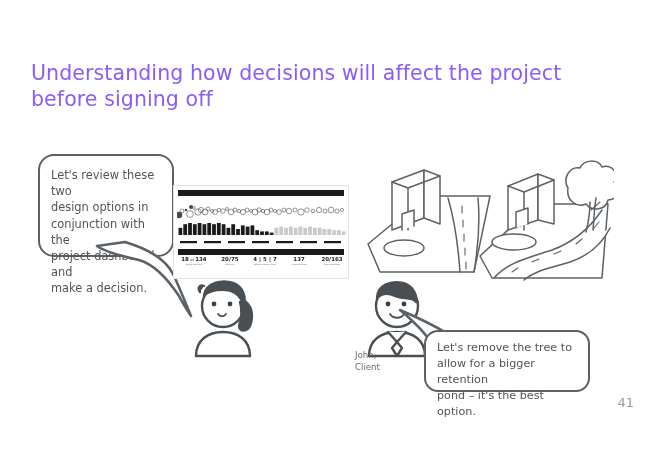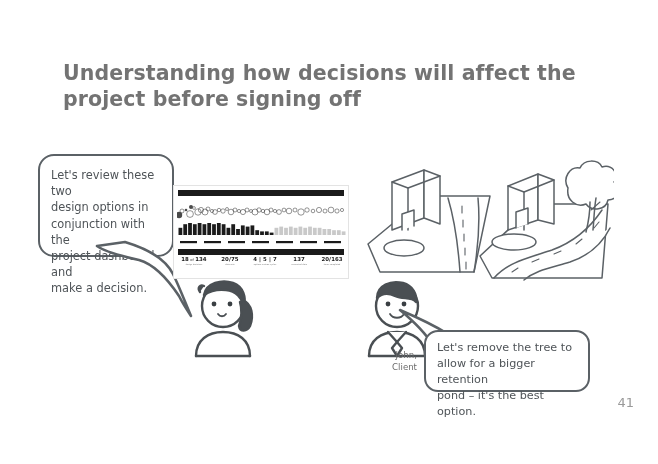--- a/index.html
+++ b/index.html
@@ -6,23 +6,23 @@
   body{
     width:658px;height:464px;background:#ffffff;
     font-family:"DejaVu Sans","Liberation Sans",sans-serif;
     overflow:hidden;position:relative;
   }
   .slide{position:absolute;inset:0;background:#fff;}
 
   
   #slide-title{
     position:absolute;left:31px;top:60px;width:560px;
-    font-size:20.5px;line-height:1.28;color:#737373;
+    font-size:20.5px;line-height:1.28;color:#8b5cf6;
     font-family:"DejaVu Sans","Liberation Sans",sans-serif;
-    font-weight:700;letter-spacing:.1px;margin-left:32px;
+    font-weight:400;letter-spacing:.1px;
   }
 
   
   .bubble{
     position:absolute;box-sizing:border-box;
     border:2.6px solid #5b6166;background:#fff;border-radius:16px;
     color:#4f5458;
   }
   .bubble .btext{
     position:absolute;left:0;top:0;width:100%;height:100%;
@@ -60,21 +60,21 @@
     letter-spacing:.05px;white-space:nowrap;
   }
 
   
   #site-sketches{position:absolute;left:362px;top:158px;width:252px;height:124px;}
 
   
   #ann-figure{position:absolute;left:180px;top:278px;width:86px;height:80px;}
   #john-figure{position:absolute;left:355px;top:278px;width:86px;height:80px;}
   .caption{
-    position:absolute;text-align:right;color:#6b6b6b;
+    position:absolute;text-align:left;color:#6b6b6b;
     font-size:8.6px;line-height:1.35;white-space:pre-line;
   }
   #ann-caption{left:163px;top:362px;width:120px;}
   #john-caption{left:355px;top:350px;width:62px;}
 
   
   #page-number{
     position:absolute;right:24px;bottom:54px;
     font-size:13px;color:#9a9a9a;
   }

